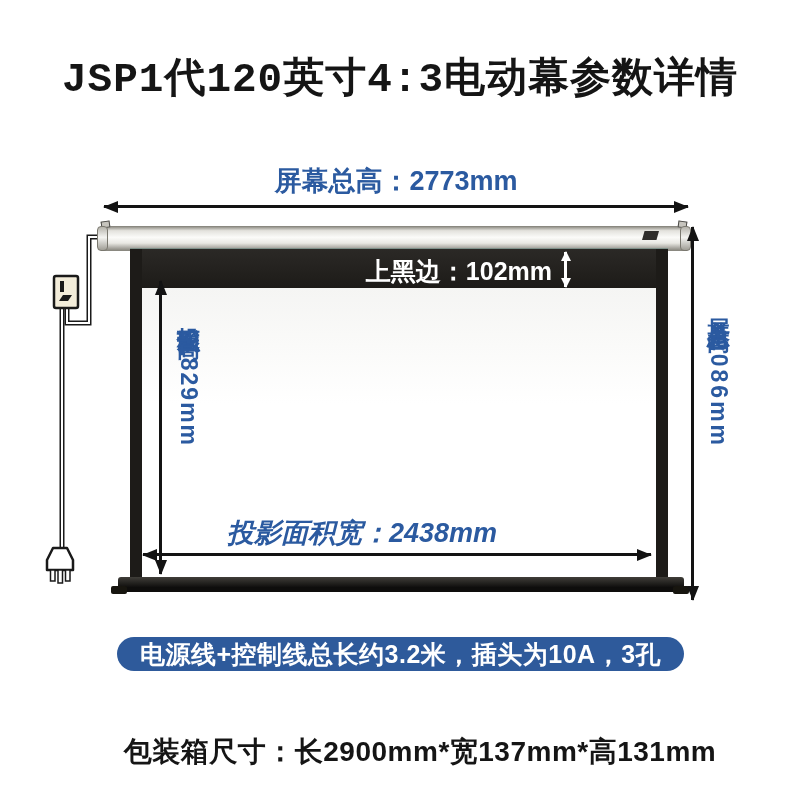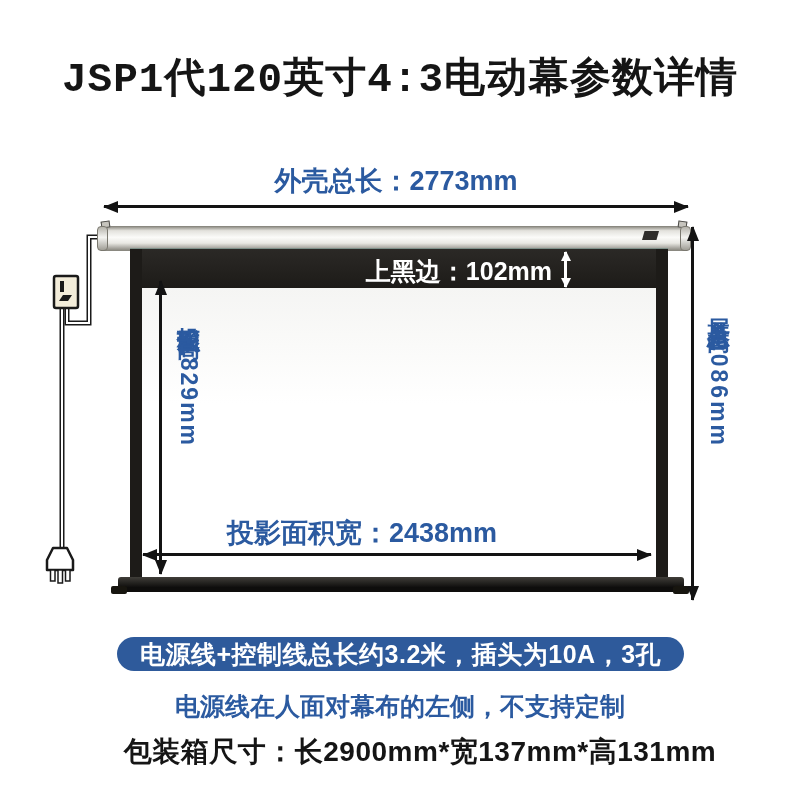--- a/index.html
+++ b/index.html
@@ -10,21 +10,21 @@
   }
   *{margin:0;padding:0;box-sizing:border-box;}
   body{background:#fff;font-family:"Liberation Sans","DejaVu Sans",sans-serif;}
   .canvas{position:relative;width:800px;height:800px;background:#fff;margin:0 auto;overflow:hidden;}
 
   .title{position:absolute;top:50px;left:0;width:800px;text-align:center;
     font-size:41px;font-weight:bold;color:var(--ink);letter-spacing:1px;font-family:Liberation Mono, monospace;}
 
   .label{position:absolute;font-weight:bold;color:var(--accent-blue);}
   .casing-length{top:163px;left:104px;width:584px;text-align:center;font-size:27px;}
-  .proj-w{top:515px;left:142px;width:440px;text-align:center;font-size:27px;}
+  .proj-w{top:515px;left:142px;width:440px;text-align:center;font-size:27px;font-style:italic;}
   .black-border-label{top:255px;left:330px;width:222px;text-align:right;
     font-size:25px;color:#fff;line-height:32px;}
 
   .vlabel{position:absolute;writing-mode:vertical-rl;text-orientation:mixed;
     font-weight:bold;color:var(--accent-blue);font-size:23px;}
   .proj-h{top:308px;left:174px;height:258px;letter-spacing:2px;}
   .total-h{top:300px;left:704px;height:262px;letter-spacing:3px;}
 
   
   .arr{position:absolute;background:#131313;}
@@ -84,21 +84,21 @@
   .note-black{position:absolute;top:733px;left:0;width:800px;text-align:center;
     font-size:28px;font-weight:bold;color:var(--ink);letter-spacing:0.5px;padding-left:40px;}
 </style>
 </head>
 <body>
 
 <div class="canvas">
 
   <h1 class="title">JSP1代120英寸4:3电动幕参数详情</h1>
 
-  <div class="label casing-length">外壳总长：2773mm</div>
+  <div class="label casing-length">屏幕总高：2773mm</div>
   <div class="arr arr-h top-arrow"></div>
 
   <svg class="wire-svg" viewBox="0 0 90 370">
     <g>
       <path d="M 76 12 L 59 12 L 59 98 L 37 98 L 37 82" fill="none" stroke="#1a1a1a" stroke-width="5"></path>
       <path d="M 76 12 L 59 12 L 59 98 L 37 98 L 37 82" fill="none" stroke="#ffffff" stroke-width="2"></path>
     </g>
     <g>
       <path d="M 32 82 L 32 324" fill="none" stroke="#1a1a1a" stroke-width="5"></path>
       <path d="M 32 82 L 32 324" fill="none" stroke="#ffffff" stroke-width="2"></path>
@@ -139,16 +139,15 @@
   <div class="arr arr-v left-h-arrow"></div>
   <div class="vlabel proj-h">投影面积高：1829mm</div>
 
   <div class="label proj-w">投影面积宽：2438mm</div>
   <div class="arr arr-h bottom-arrow"></div>
 
   <div class="arr arr-v right-arrow"></div>
   <div class="vlabel total-h">屏幕总高：2086mm</div>
 
   <div class="pill">电源线+控制线总长约3.2米，插头为10A，3孔</div>
-  <div class="note-blue">电源线在人面对幕布的左侧，不支持定制</div>
   <div class="note-black">包装箱尺寸：长2900mm*宽137mm*高131mm</div>
 
 </div>
 
 </body></html>

